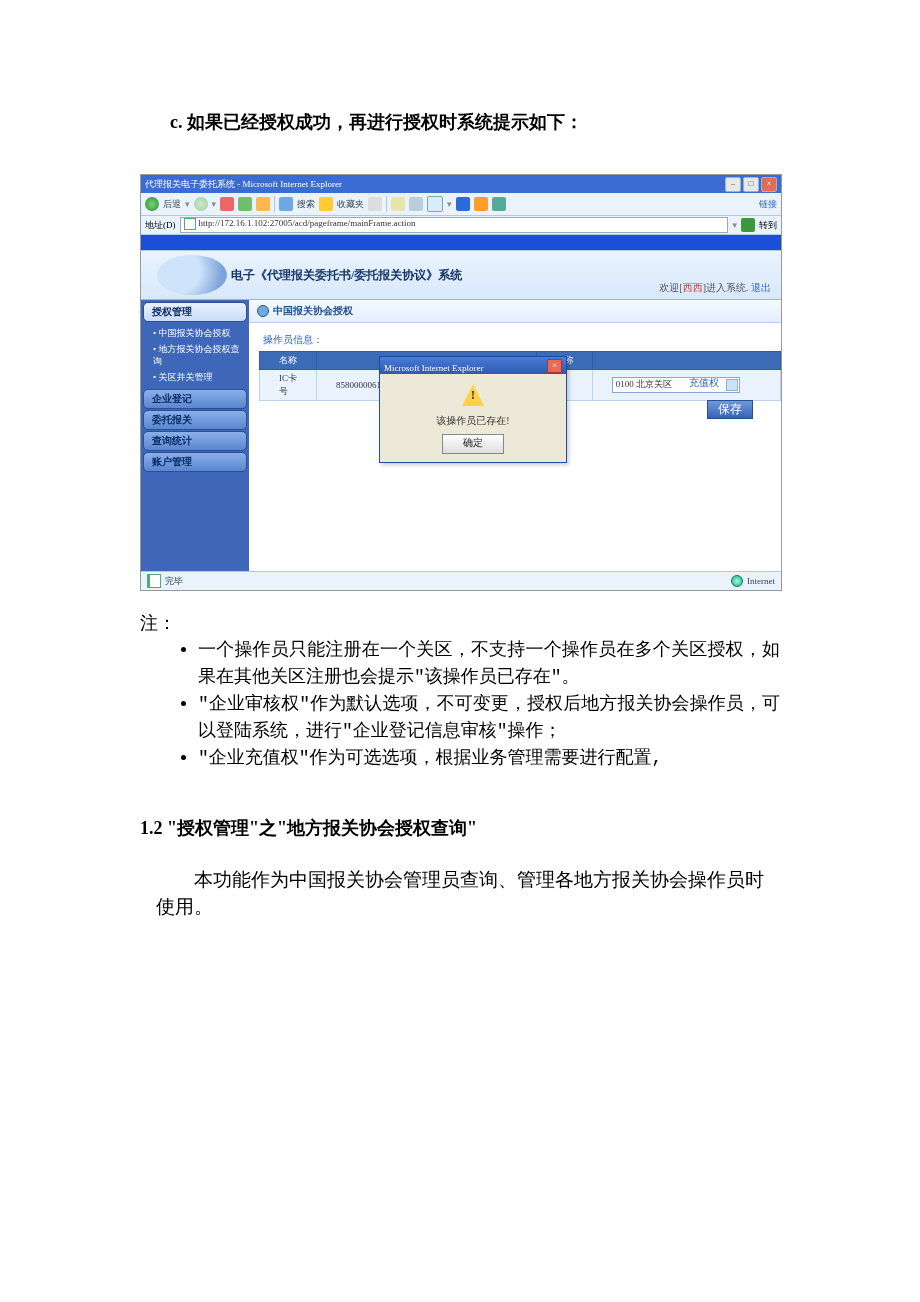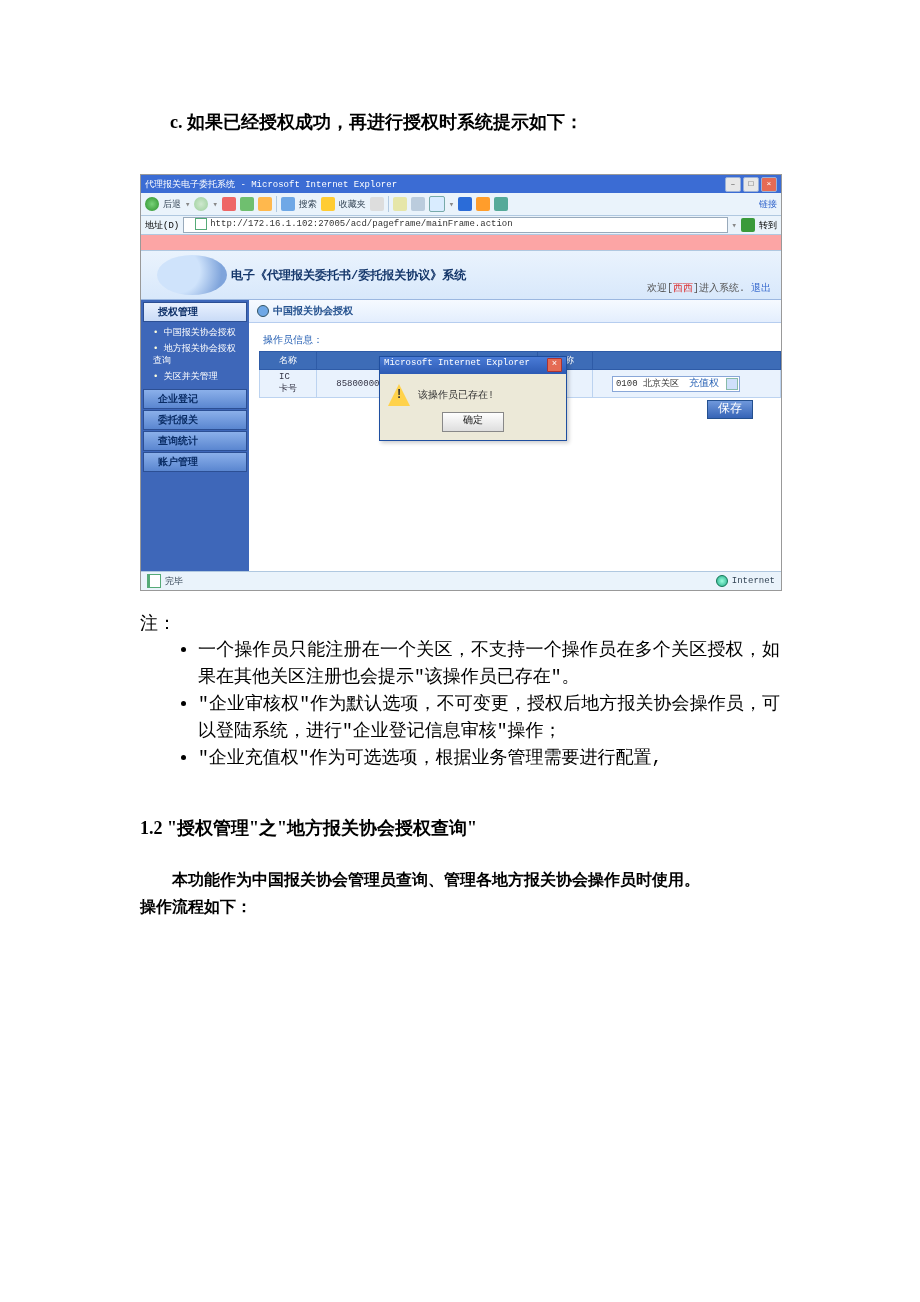--- a/index.html
+++ b/index.html
@@ -17,24 +17,24 @@
     font-family: "Times New Roman", serif;
     font-weight: bold;
     font-size: 18px;
     margin: 0 0 40px 30px;
   }
   .section-c .zh { font-family: "SimSun","宋体",serif; }
   .screenshot {
     margin: 0 auto 20px auto;
     width: 640px;
     height: 415px;
-    background: #fca5a5;
+    background: #1d4ed8;
     border: 1px solid #999;
     font-size: 9px;
-    font-family: Liberation Mono, monospace;
+    font-family: Liberation Serif, serif;
     position: relative;
   }
   .ie-titlebar {
     height: 16px;
     background: linear-gradient(#3a6ea5,#3a6ea5);
     background: #3b6cd4;
     color: #fff;
     padding: 1px 4px;
     display: flex;
     align-items: center;
@@ -95,21 +95,21 @@
     display: flex;
     align-items: center;
     padding: 0 4px;
     gap: 4px;
   }
   .addr-input {
     flex: 1;
     height: 14px;
     background: #fff;
     border: 1px solid #9ab;
-    padding: 0 11px;
+    padding: 0 3px;
     color: #333;
     overflow: hidden;
   }
   .go-btn {
     width: 14px; height: 14px;
     background: #3a9a3a;
     border-radius: 2px;
   }
   .content-area {
     position: absolute;
@@ -155,23 +155,23 @@
     width: 104px;
     background: #3e67b9;
     color: #fff;
     padding: 2px;
   }
   .nav-h {
     background: linear-gradient(#8bb0ea,#5a86d0);
     color: #0a2d66;
     font-weight: bold;
     font-size: 10px;
-    padding: 2px 14px;
+    padding: 2px 8px;
     border: 1px solid #2c4f94;
-    border-radius: 0;
+    border-radius: 5px;
     margin-bottom: 1px;
   }
   .nav-h.active { background: linear-gradient(#e9f1fe,#c9dbf7); }
   .nav-sub {
     background: #3e67b9;
     padding: 2px 0 4px 0;
   }
   .nav-item {
     color: #fff;
     font-size: 9px;
@@ -270,33 +270,34 @@
     border: 1px solid #1e4ea0;
     box-shadow: 2px 2px 4px rgba(0,0,0,.2);
   }
   .dialog-title {
     height: 15px;
     background: linear-gradient(#4a7bd6,#2c5ab4);
     color: #fff;
     font-size: 9px;
     padding: 1px 4px;
     display: flex;
-    align-items: flex-start;
+    align-items: flex-end;
   }
   .dialog-title .dt { flex: 1; }
   .dlg-close {
     width: 13px;height: 12px;background: #e56b54;color: #fff;
     border: 1px solid #a33;font-size: 9px;text-align: center;line-height: 10px;
     border-radius: 1px;
   }
   .dialog-body {
     padding: 10px 8px 6px 8px;
     display: flex;
     align-items: center;
     gap: 8px;
+    flex-direction: column;
   }
   .warn-ico {
     width: 22px;height: 22px;
     background: #ffd24a;
     clip-path: polygon(50% 0%,100% 100%,0% 100%);
     position: relative;
   }
   .warn-ico::after {
     content: "!";
     position: absolute;left: 0;right: 0;top: 4px;
@@ -340,25 +341,24 @@
     line-height: 27px;
     text-align: justify;
     font-family: Liberation Mono, monospace;
   }
   .sec12 {
     font-weight: bold;
     font-size: 18px;
     margin: 44px 0 26px 0;
   }
   .para {
-    font-size: 16px;
+    font-size: 19px;
     line-height: 27px;
     text-indent: 2em;
-    margin: 0;
-    font-weight: bold;
+    margin: 16px;
   }
   .para.noindent { text-indent: 0; }
 </style>
 </head>
 <body>
 
 <div class="page">
 
   <p class="section-c">
     <span>c. </span><span class="zh">如果已经授权成功，再进行授权时系统提示如下：</span>
@@ -501,15 +501,14 @@
   <div class="notes-head">注：</div>
   <ul class="notes">
     <li>一个操作员只能注册在一个关区，不支持一个操作员在多个关区授权，如果在其他关区注册也会提示"该操作员已存在"。</li>
     <li> "企业审核权"作为默认选项，不可变更，授权后地方报关协会操作员，可以登陆系统，进行"企业登记信息审核"操作；</li>
     <li> "企业充值权"作为可选选项，根据业务管理需要进行配置,</li>
   </ul>
 
   <div class="sec12">1.2  "授权管理"之"地方报关协会授权查询"</div>
 
   <p class="para">本功能作为中国报关协会管理员查询、管理各地方报关协会操作员时使用。</p>
-  <p class="para noindent">操作流程如下：</p>
 
 </div>
 
 </body></html>

